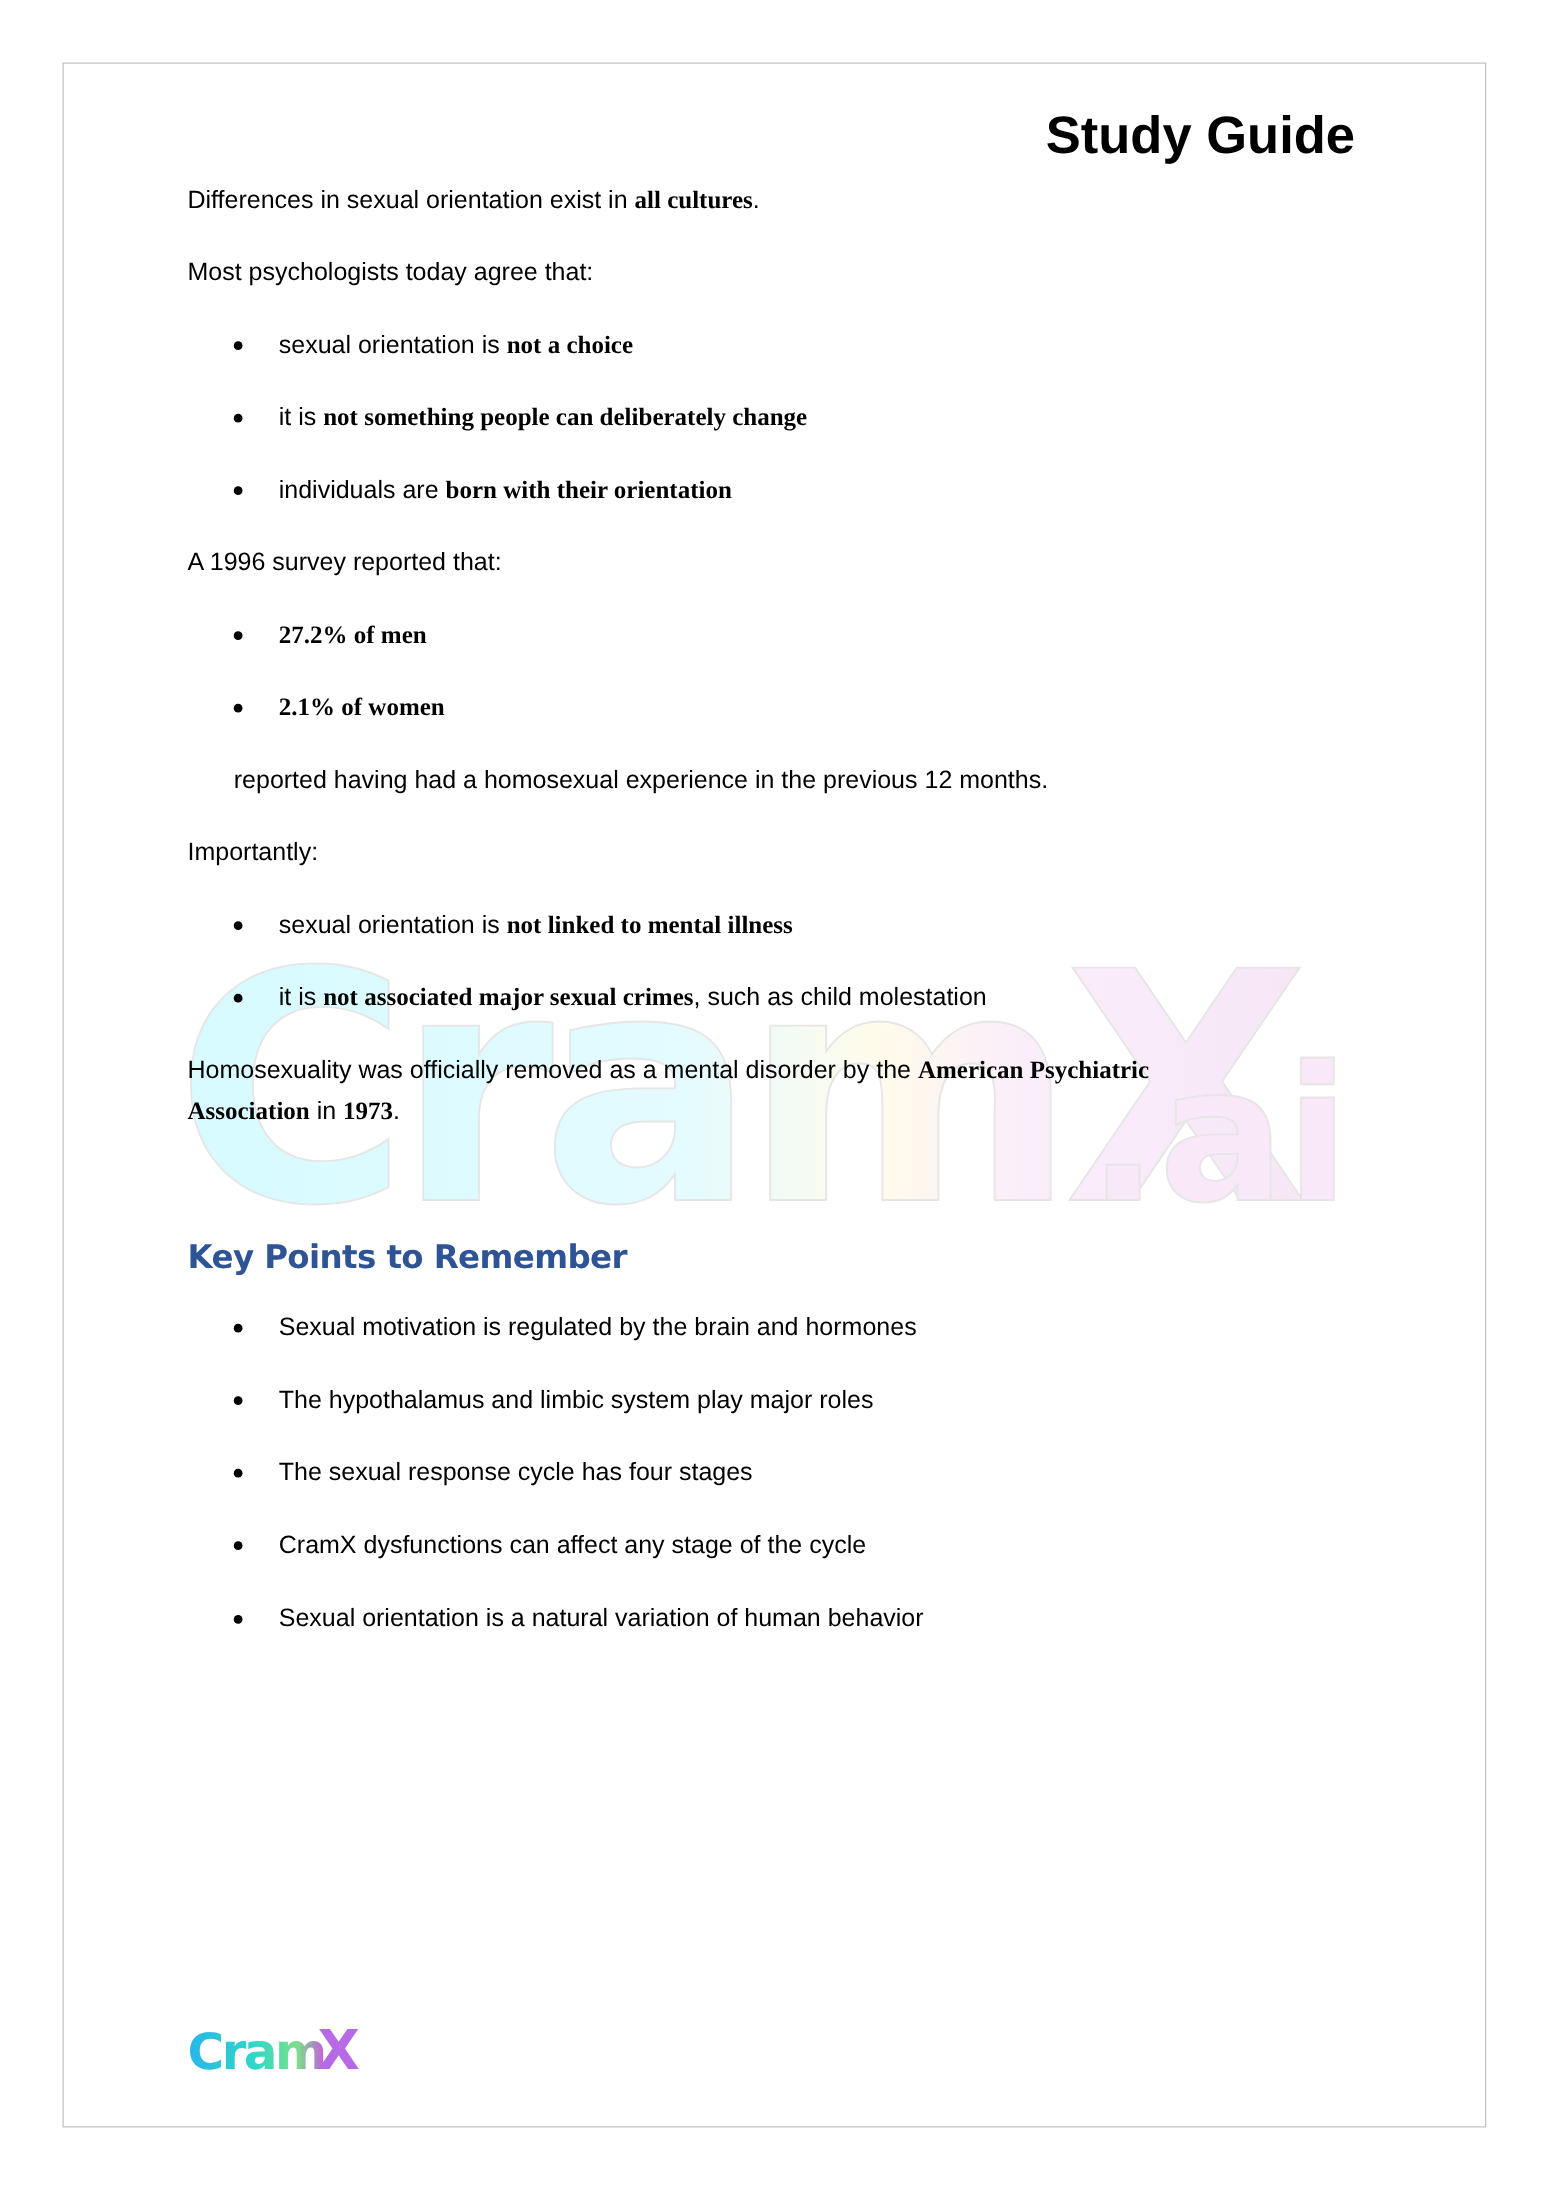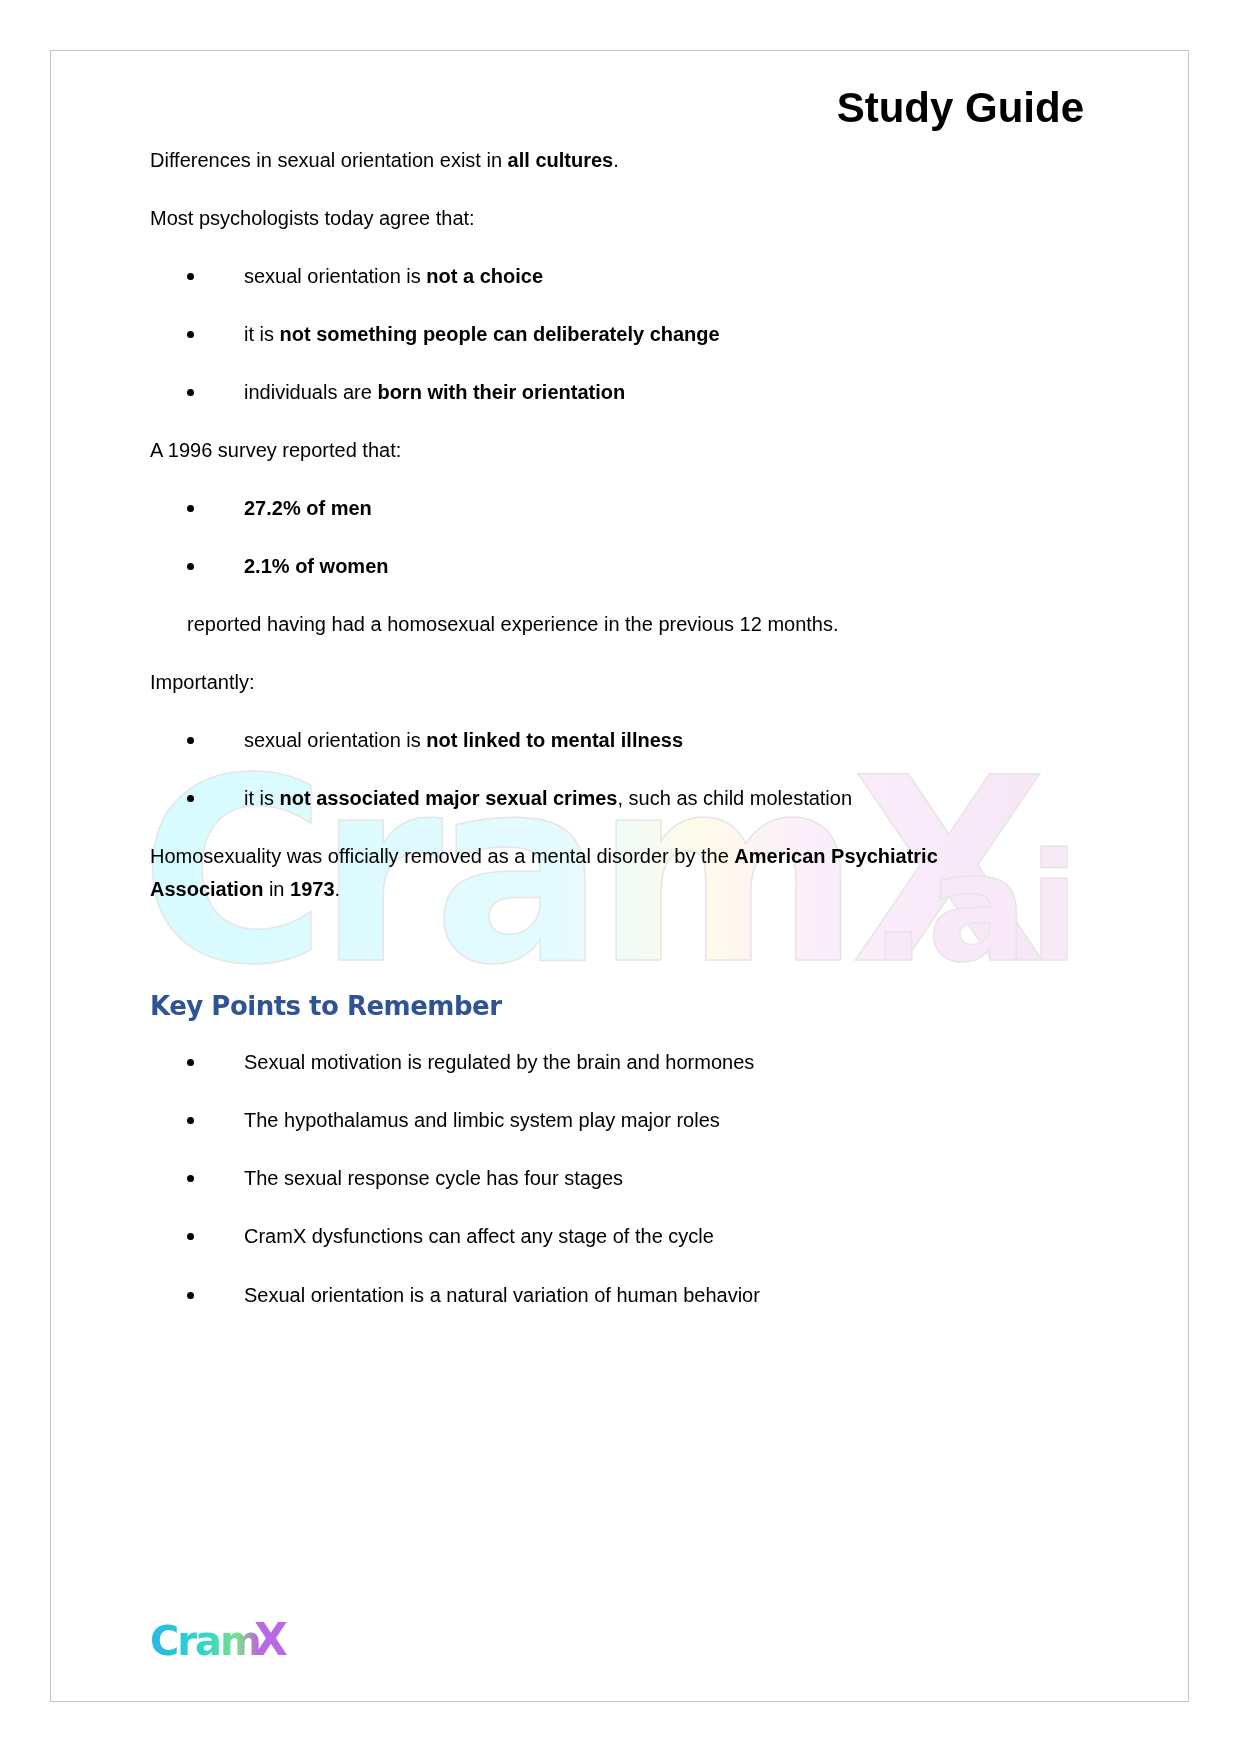--- a/index.html
+++ b/index.html
@@ -49,23 +49,22 @@
       width: 7px;
       height: 7px;
       border-radius: 50%;
       background: #000;
     }
     .bullet-text {
       position: absolute;
       left: 36px;
       top: 0;
       white-space: nowrap;
-      margin-left: 21px;
-    }
-    b { font-weight: bold; }
+    }
+    b { font-weight: bold; font-family: Liberation Serif, serif; }
     .section-heading {
       position: absolute;
       left: 150px;
       top: 990px;
       font-size: 26px;
       font-weight: bold;
       color: #2f5496;
       line-height: 32px;
       white-space: nowrap;
       font-family: "DejaVu Sans", sans-serif;

